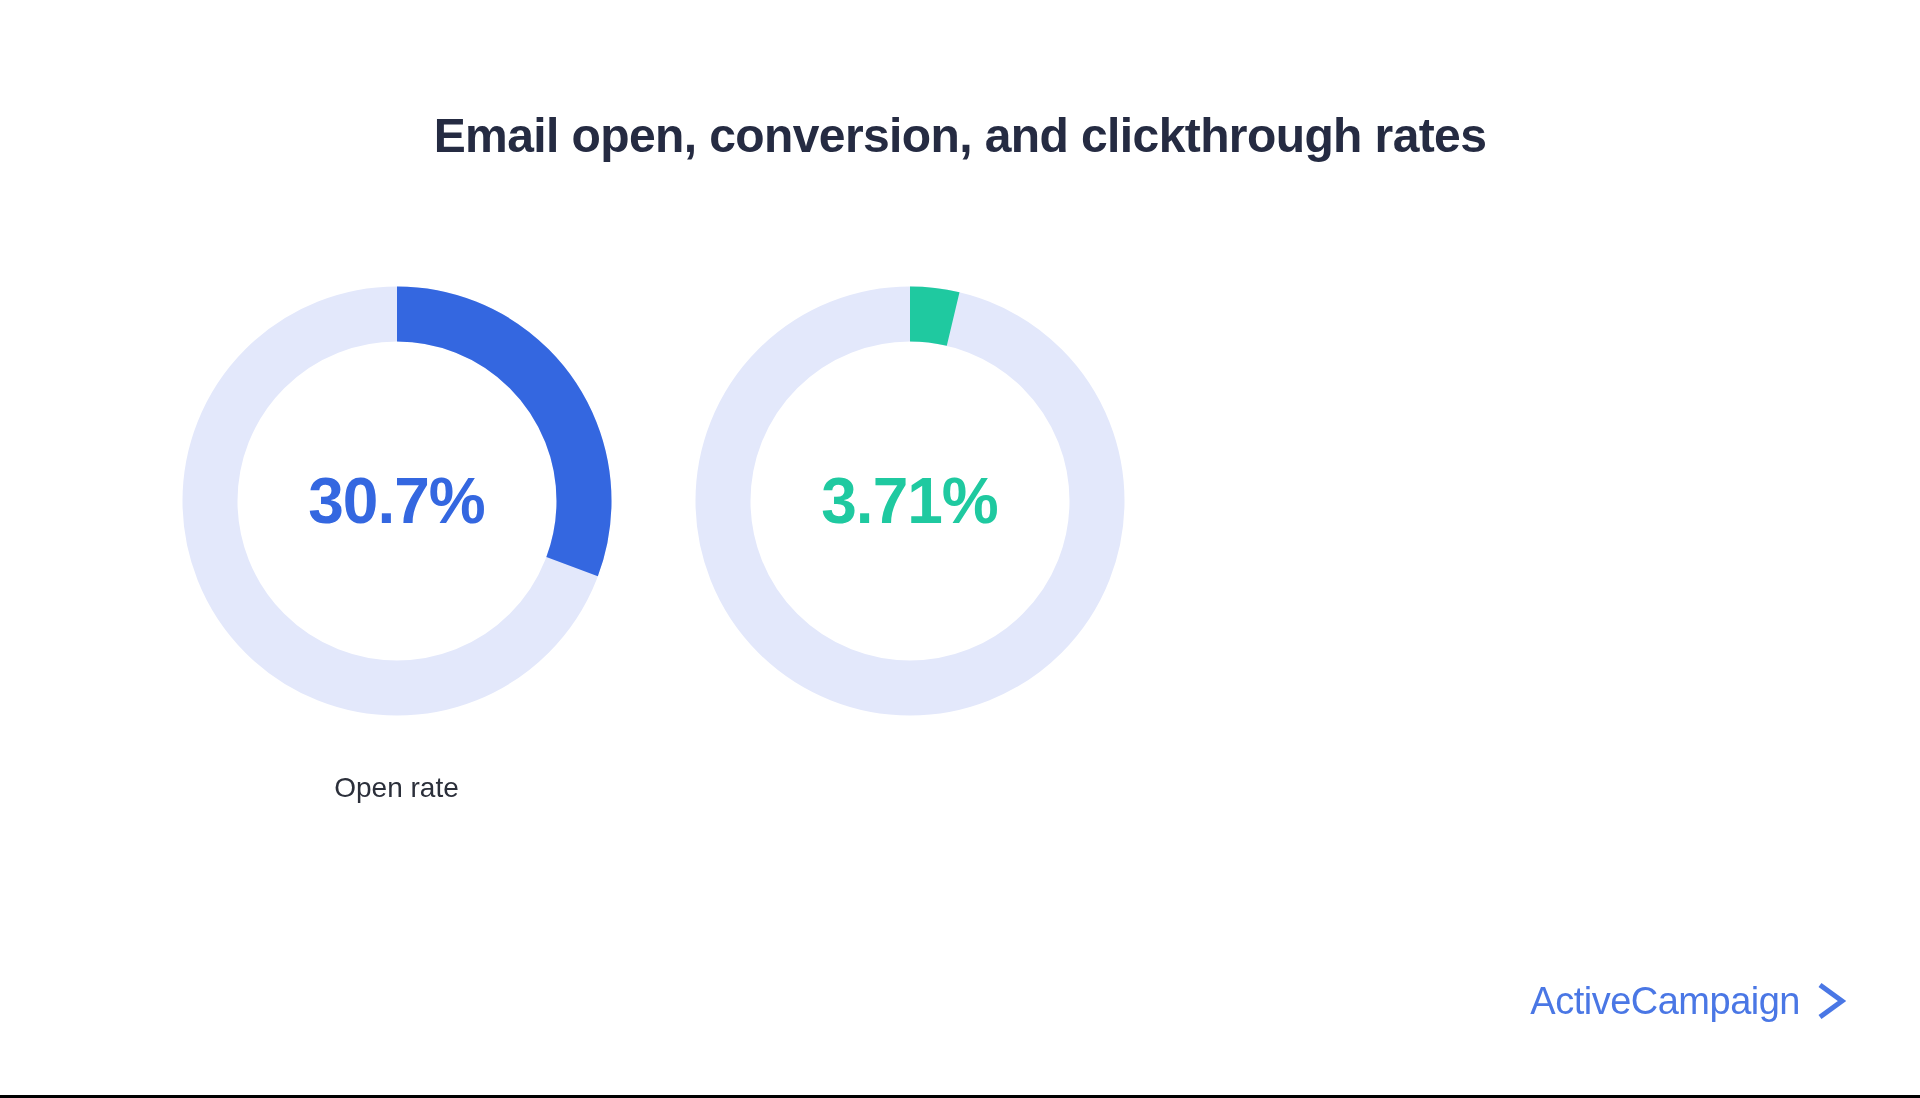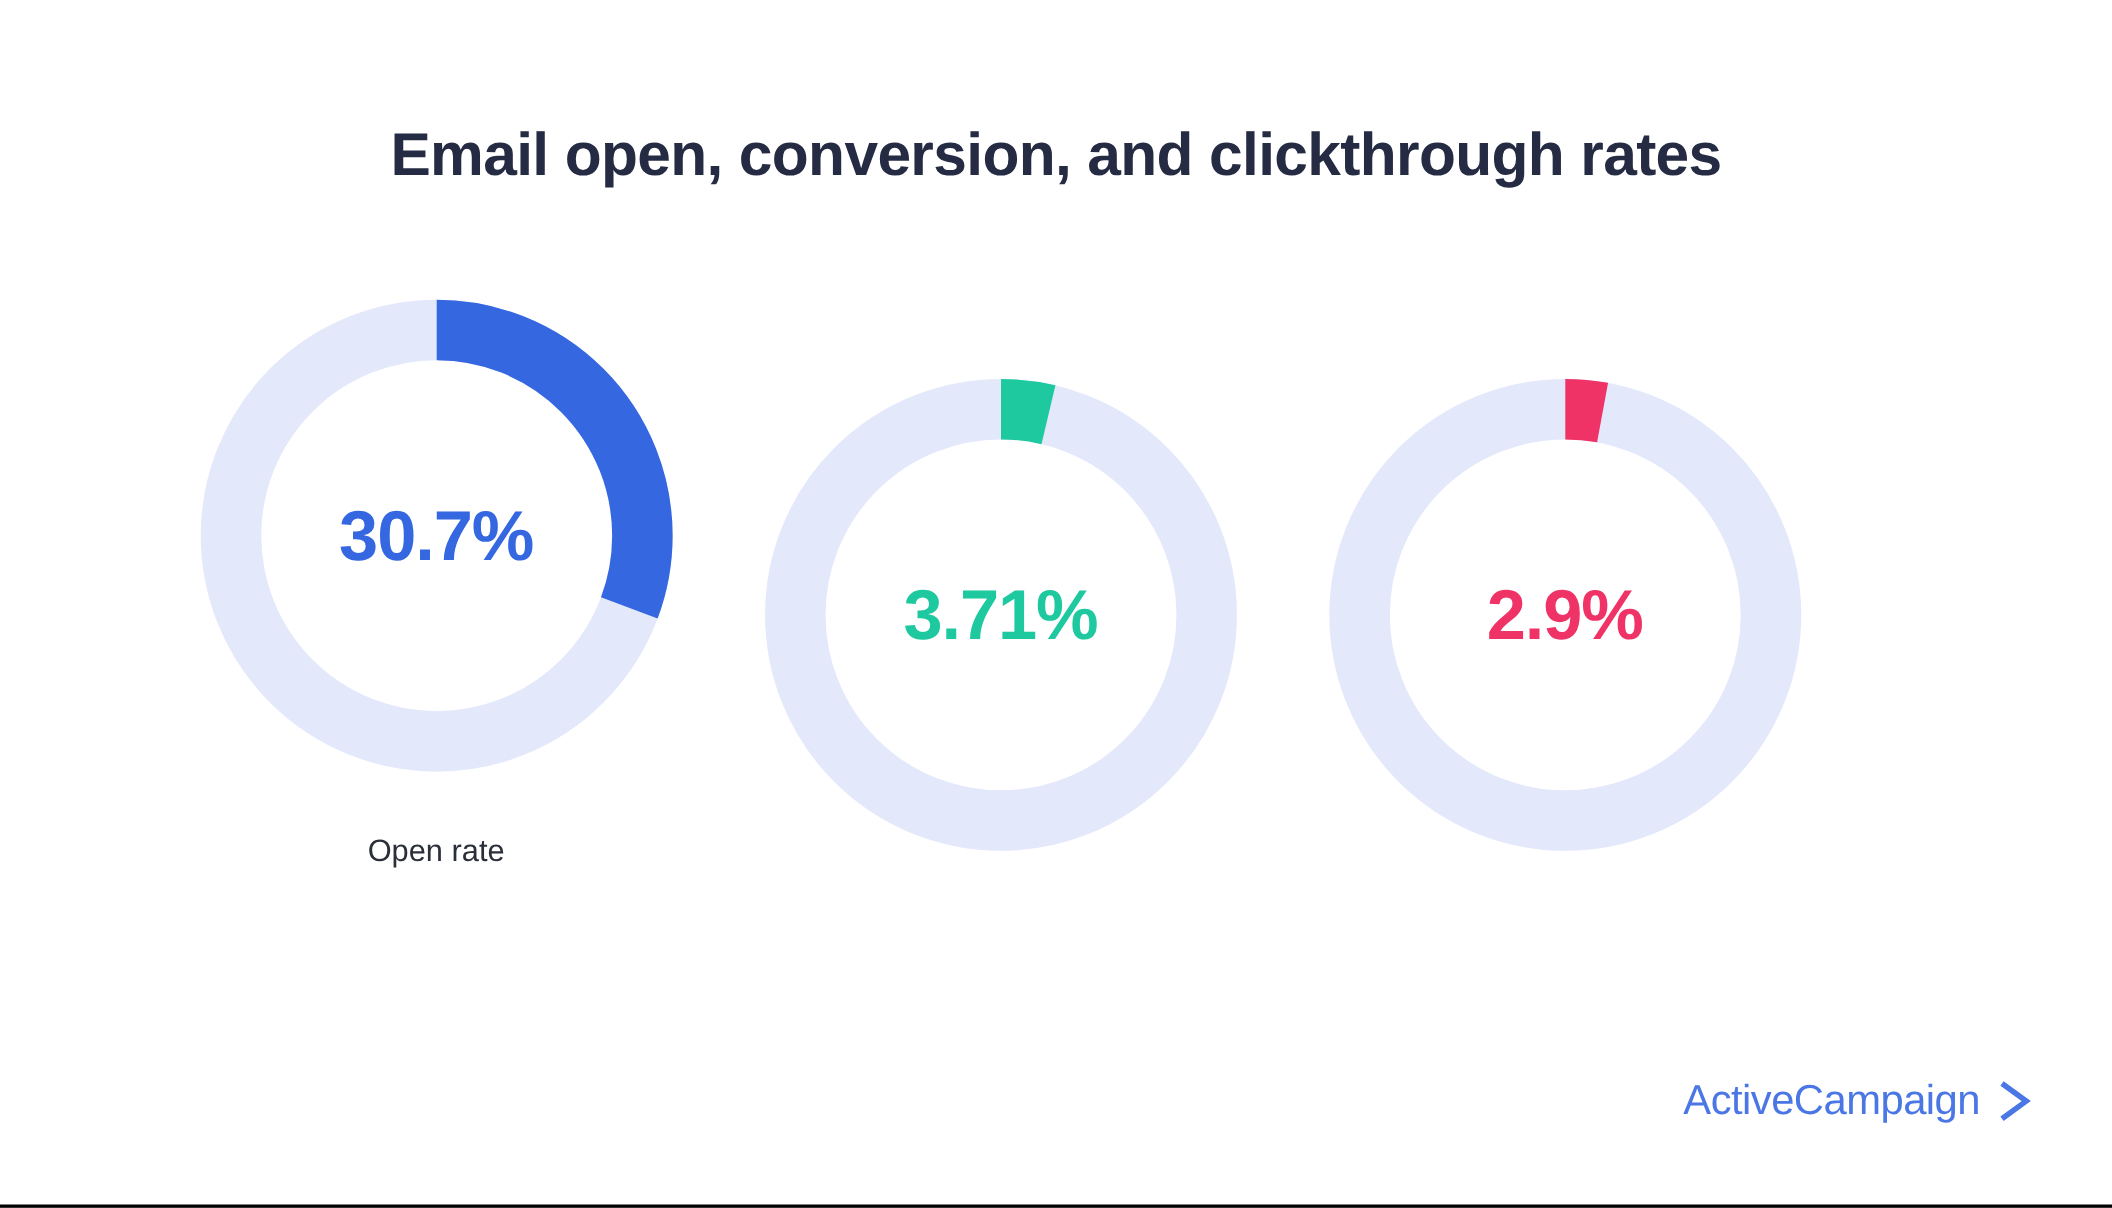--- a/index.html
+++ b/index.html
@@ -24,36 +24,36 @@
     box-sizing: border-box;
     border-bottom: 3px solid #000000;
   }
 
   .chart-title {
     position: absolute;
     left: 0;
     top: 108px;
     width: 1920px;
     text-align: center;
-    font-size: 55px;
+    font-size: 48px;
     font-weight: 700;
     letter-spacing: -0.6px;
     color: #252b42;
     font-family: "Liberation Sans", sans-serif;
   }
 
   .donut-row {
     position: absolute;
     left: 140px;
     top: 270px;
     width: 1540px;
     height: 520px;
     display: flex;
     justify-content: flex-start;
-    align-items: flex-end;
+    align-items: flex-start;
   }
 
   .donut-cell {
     width: 513px;
     display: flex;
     flex-direction: column;
     align-items: center;
   }
 
   .donut-wrap {
@@ -140,27 +140,20 @@
       <div class="donut-wrap">
         <svg viewBox="0 0 462 462">
           <circle class="ring-track" cx="231" cy="231" r="187" fill="none" stroke="#e3e8fb" stroke-width="55"></circle>
           <circle class="ring-value" cx="231" cy="231" r="187" fill="none" stroke="#1fc9a0" stroke-width="55" stroke-dasharray="43.59085470561982 1174.9556524425827" transform="rotate(-90 231 231)"></circle>
         </svg>
         <div class="donut-value" style="color:#1fc9a0">3.71%</div>
       </div>
     </div>
 
     <div class="donut-cell">
-      <div class="donut-wrap">
-        <svg viewBox="0 0 462 462">
-          <circle class="ring-track" cx="231" cy="231" r="187" fill="none" stroke="#e3e8fb" stroke-width="55"></circle>
-          <circle class="ring-value" cx="231" cy="231" r="187" fill="none" stroke="#ef3366" stroke-width="55" stroke-dasharray="34.0737139208349 1174.9556524425827" transform="rotate(-90 231 231)"></circle>
-        </svg>
-        <div class="donut-value" style="color:#ef3366">2.9%</div>
-      </div>
     </div>
 
   </div>
 
   <div class="brand">
     <span class="brand-text">ActiveCampaign</span>
     <svg class="brand-chevron" viewBox="0 0 38 44">
       <path d="M8 6 L30 22 L8 38" fill="none" stroke="#4a77e5" stroke-width="5" stroke-linecap="butt" stroke-linejoin="miter"></path>
     </svg>
   </div>

